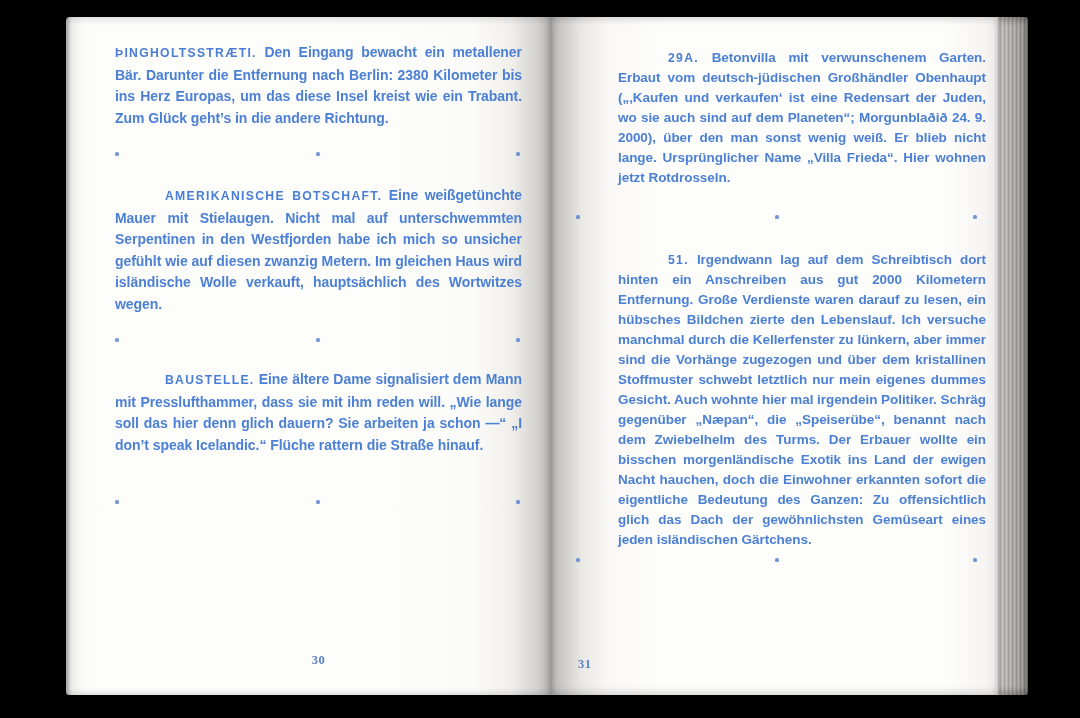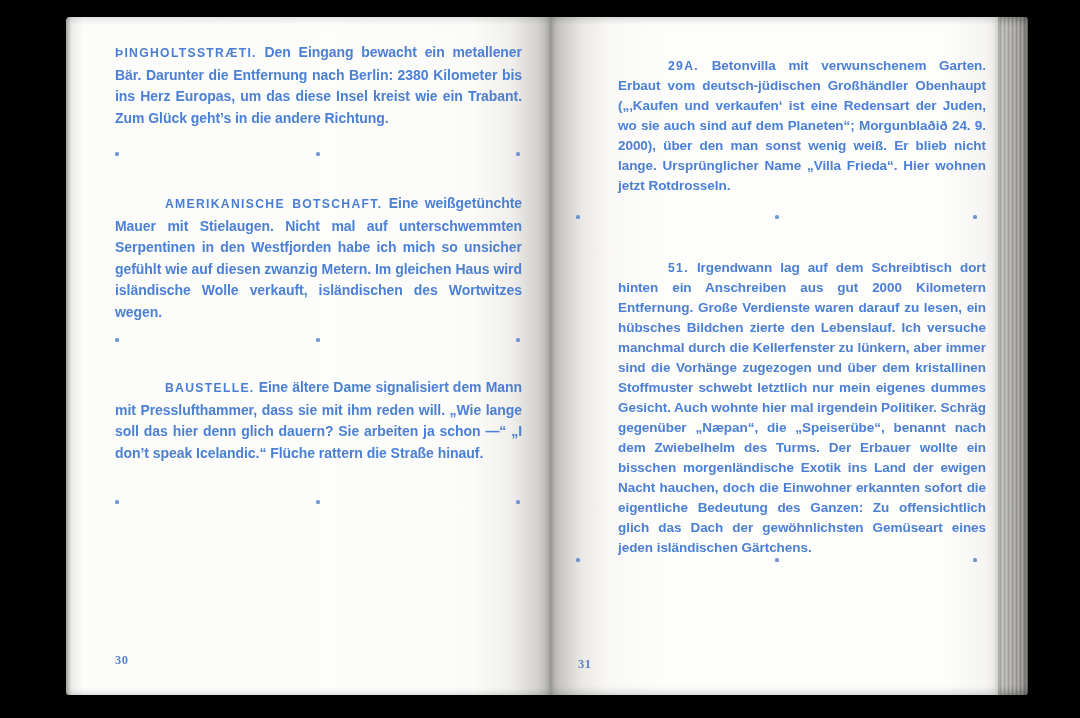--- a/index.html
+++ b/index.html
@@ -40,39 +40,39 @@
     box-shadow:inset 0 4px 6px rgba(0,0,0,.25), inset 0 -4px 6px rgba(0,0,0,.25);
   }
   .para{
     position:absolute;left:49px;width:407px;
     color:#4c80d4;
     text-align:justify;
     font-weight:700;
     font-size:14px;line-height:21.5px;letter-spacing:-.05px;
   }
   .page-right .para{left:68px;width:368px;font-size:13.5px;line-height:20px;}
-  .para.indent{text-indent:50px;margin-top:8px;}
+  .para.indent{text-indent:50px;}
   .head{
     font-size:12.2px;letter-spacing:1.3px;font-weight:700;
     color:#4a7ed6;
   }
   .sep{
     position:absolute;display:flex;justify-content:space-between;align-items:center;
     left:49px;width:405px;height:6px;
   }
   .page-right .sep{left:26px;width:401px;}
   .dot{
     width:4px;height:4px;border-radius:1.5px;background:#5b86d4;opacity:.85;
   }
   .pagenum{
     position:absolute;
     font-family:"Liberation Serif",serif;
     font-size:12.5px;font-weight:700;color:#5c82c6;letter-spacing:.5px;
   }
-  .pagenum-left{left:49px;width:407px;text-align:left;top:636px;}
+  .pagenum-left{left:49px;width:407px;text-align:center;top:636px;}
   .pagenum-right{left:28px;top:640px;}
 </style>
 </head>
 <body>
 
 <div class="scene">
   <div class="book">
 
     <div class="page page-left">
 
@@ -82,21 +82,21 @@
       </div>
 
       <div class="sep" style="top:134px">
         <span class="dot"></span>
         <span class="dot"></span>
         <span class="dot"></span>
       </div>
 
       <div class="para indent" style="top:168px">
         <span class="head">AMERIKANISCHE BOTSCHAFT.</span>
-        <span>Eine weißgetünchte Mauer mit Stielaugen. Nicht mal auf unterschwemmten Serpentinen in den Westfjorden habe ich mich so unsicher gefühlt wie auf diesen zwanzig Metern. Im gleichen Haus wird isländische Wolle verkauft, isländischen des Wortwitzes wegen.</span>
+        <span>Eine weißgetünchte Mauer mit Stielaugen. Nicht mal auf unterschwemmten Serpentinen in den Westfjorden habe ich mich so unsicher gefühlt wie auf diesen zwanzig Metern. Im gleichen Haus wird isländische Wolle verkauft, hauptsächlich des Wortwitzes wegen.</span>
       </div>
 
       <div class="sep" style="top:320px">
         <span class="dot"></span>
         <span class="dot"></span>
         <span class="dot"></span>
       </div>
 
       <div class="para indent" style="top:352px">
         <span class="head">BAUSTELLE.</span>

